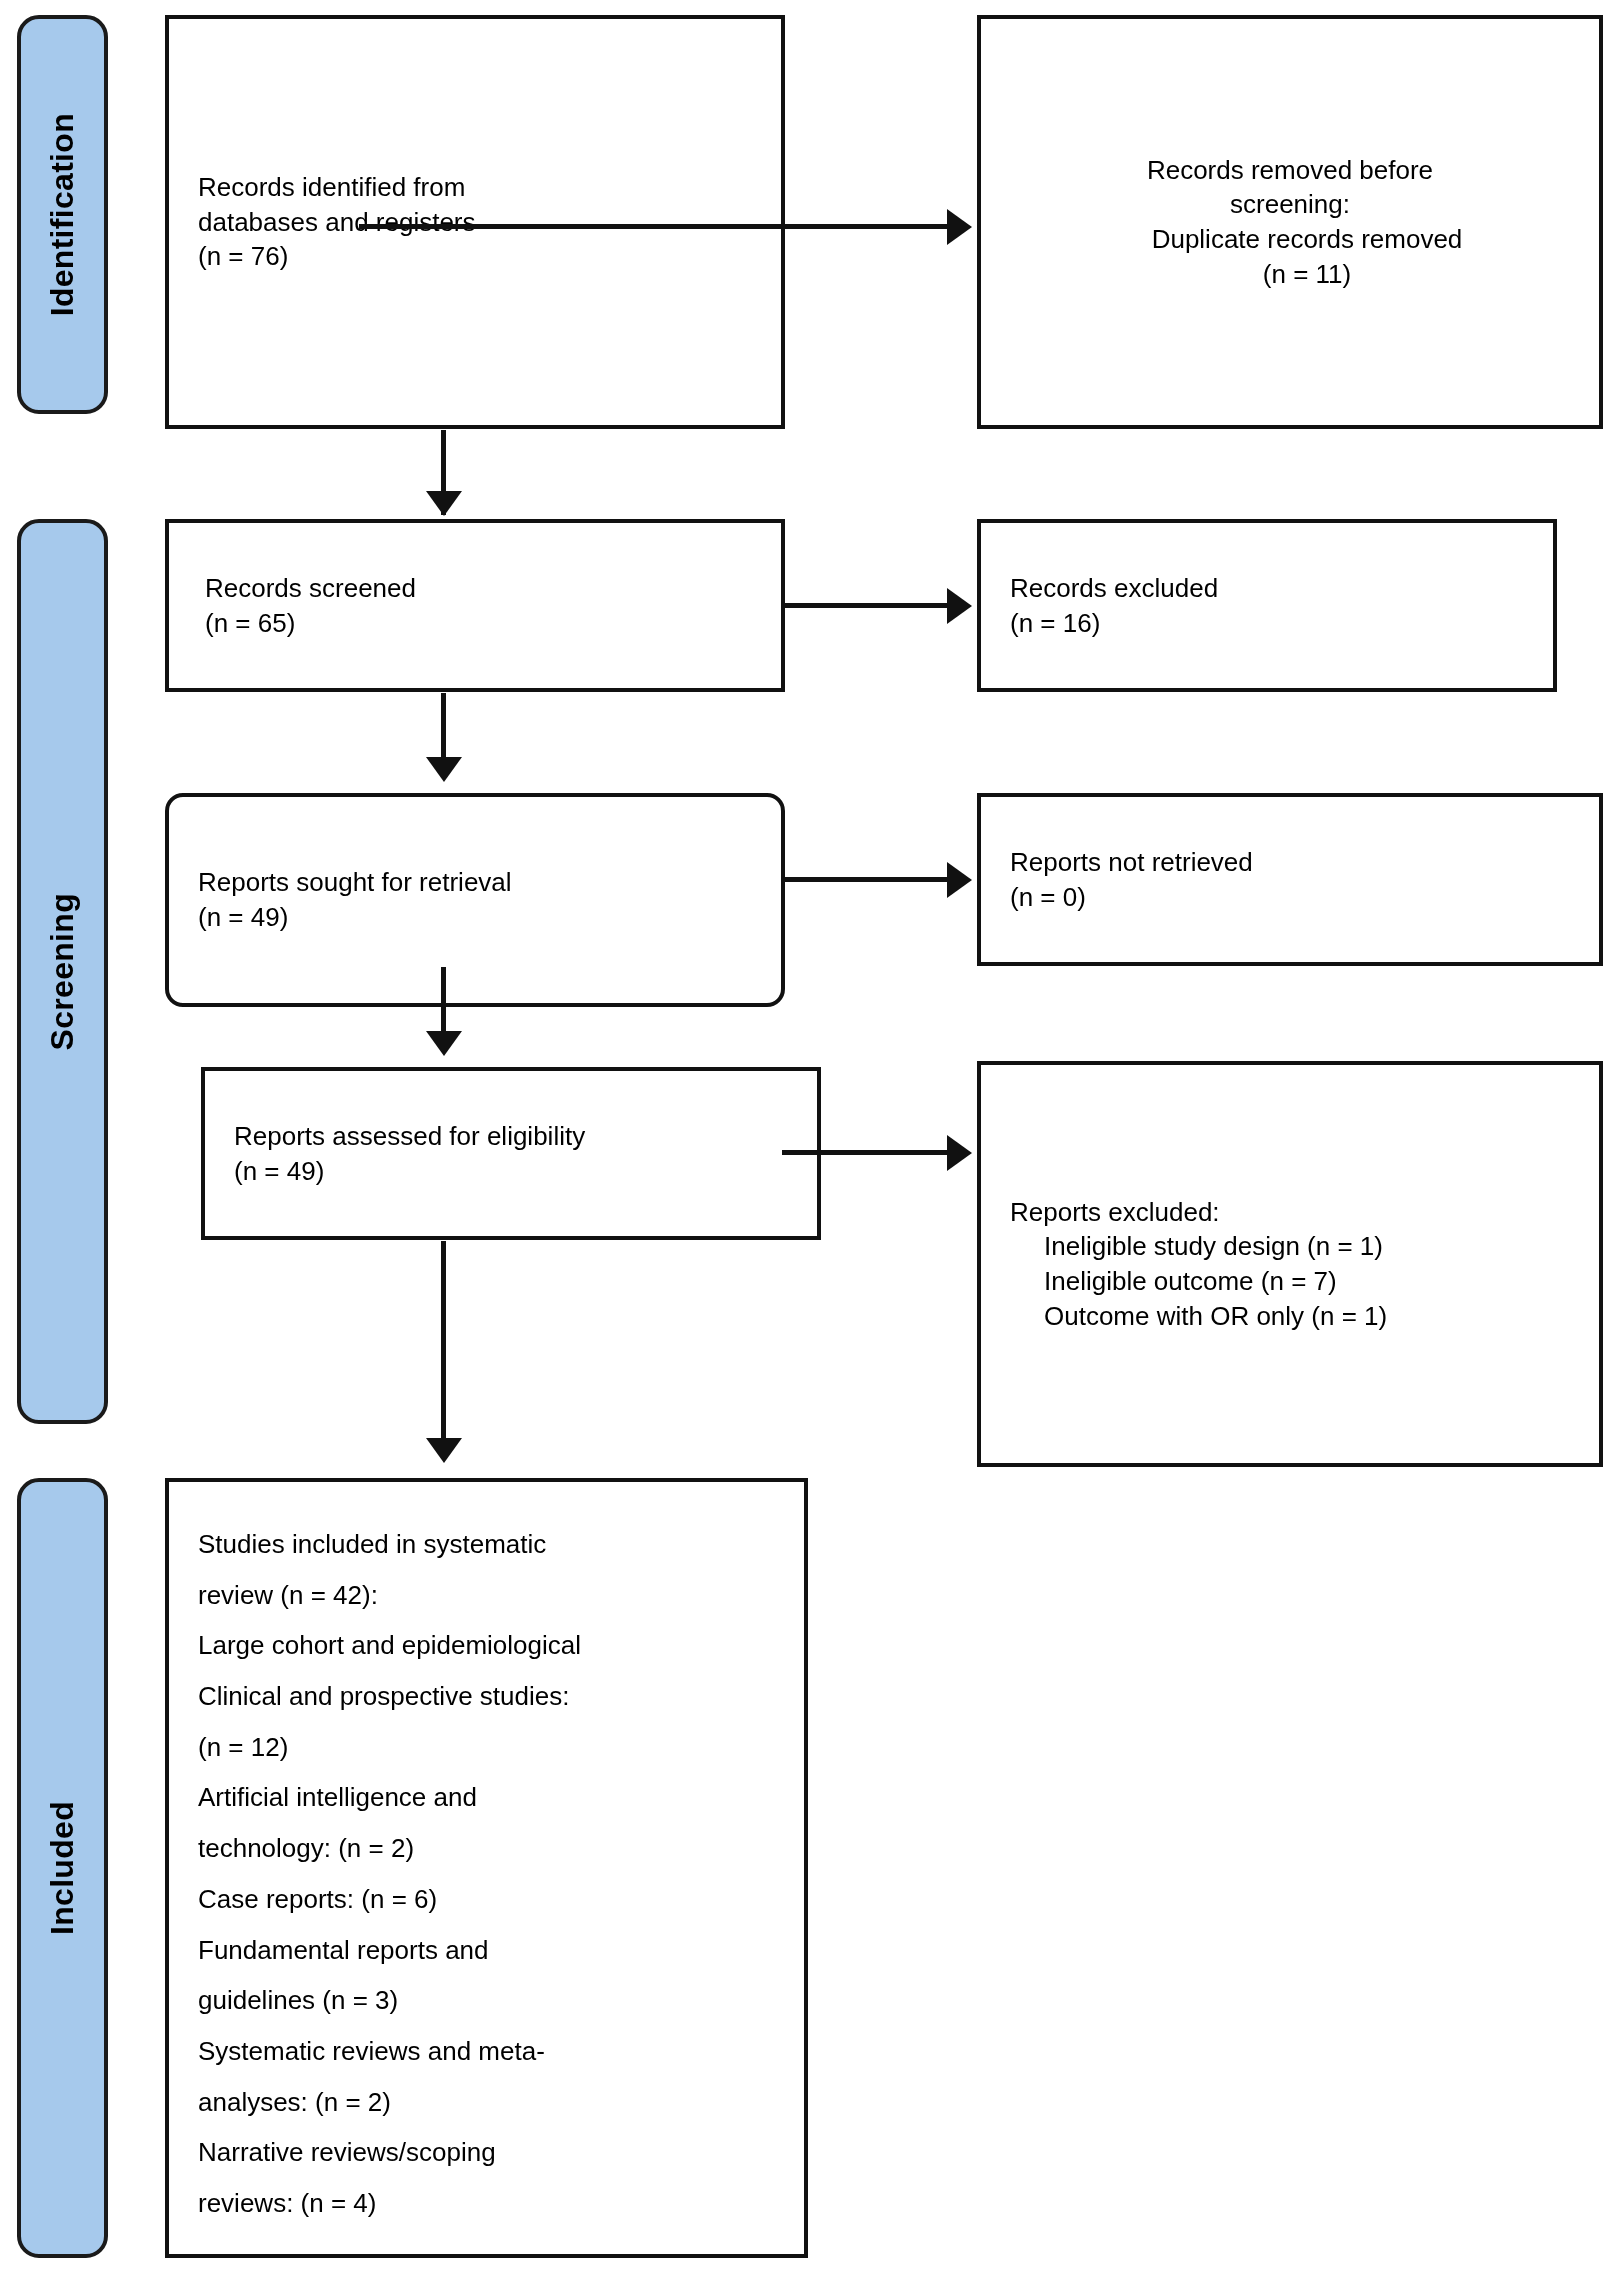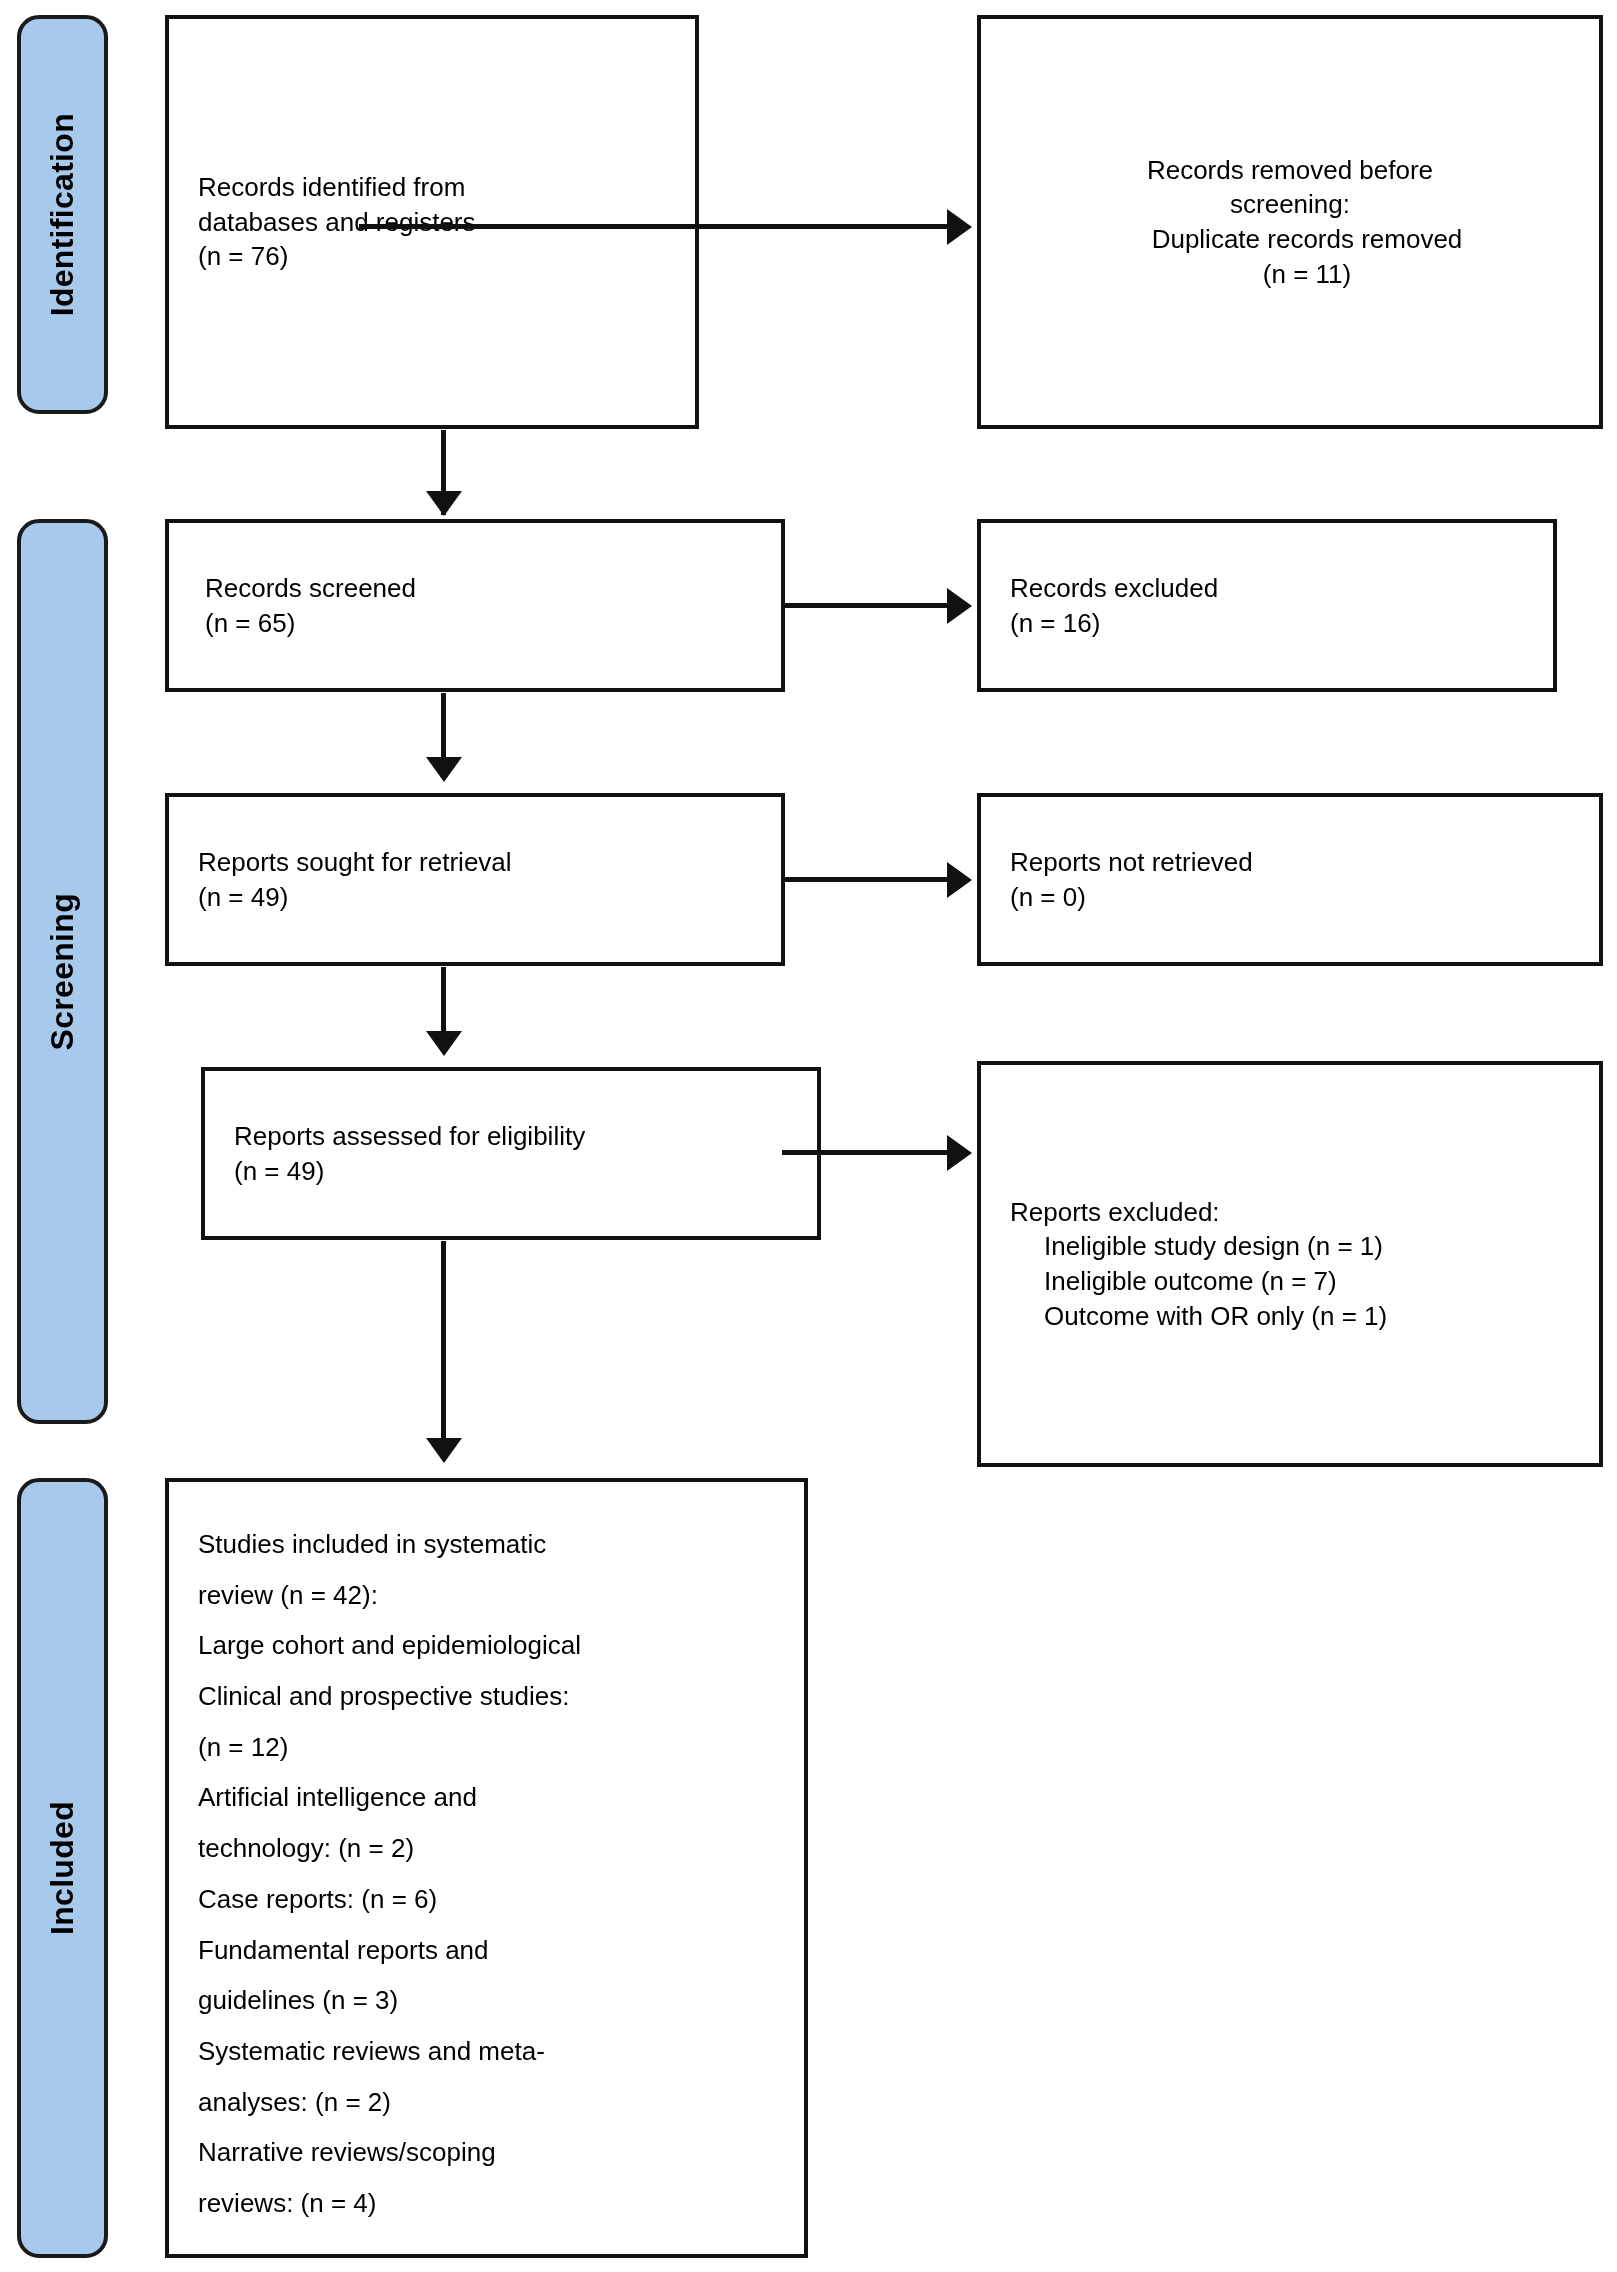--- a/index.html
+++ b/index.html
@@ -106,21 +106,21 @@
   </div>
 
   <div class="stage-bar" style="left:17px; top:519px; width:91px; height:905px;">
     <span class="stage-bar-label">Screening</span>
   </div>
 
   <div class="stage-bar" style="left:17px; top:1478px; width:91px; height:780px;">
     <span class="stage-bar-label">Included</span>
   </div>
 
-  <div class="node-box" style="left:165px; top:15px; width:534px; height:414px;">
+  <div class="node-box" style="left:165px; top:15px; width:620px; height:414px;">
     <div class="node-line">Records identified from</div>
     <div class="node-line">databases and registers</div>
     <div class="node-line">(n = 76)</div>
   </div>
 
   <div class="node-box" style="left:977px; top:15px; width:626px; height:414px;text-align:center;">
     <div class="node-line"><span>Records removed </span><span class="ital">before</span></div>
     <div class="node-line"><span class="ital">screening</span><span>:</span></div>
     <div class="node-line indent">Duplicate records removed</div>
     <div class="node-line indent">(n = 11)</div>
@@ -141,21 +141,21 @@
     <div class="node-line">Records excluded</div>
     <div class="node-line">(n = 16)</div>
   </div>
 
   <div class="conn-h" style="left:782px; top:603px; width:169px;"></div>
   <div class="arrow-right" style="left:947px; top:588px;"></div>
 
   <div class="conn-v" style="left:441px; top:693px; height:85px;"></div>
   <div class="arrow-down" style="left:426px; top:757px;"></div>
 
-  <div class="node-box" style="left:165px; top:793px; width:620px; height:173px;">
+  <div class="node-box" style="left:165px; top:793px; width:620px; height:214px;border-radius:18px;">
     <div class="node-line">Reports sought for retrieval</div>
     <div class="node-line">(n = 49)</div>
   </div>
 
   <div class="node-box" style="left:977px; top:793px; width:626px; height:173px;">
     <div class="node-line">Reports not retrieved</div>
     <div class="node-line">(n = 0)</div>
   </div>
 
   <div class="conn-h" style="left:782px; top:877px; width:169px;"></div>

